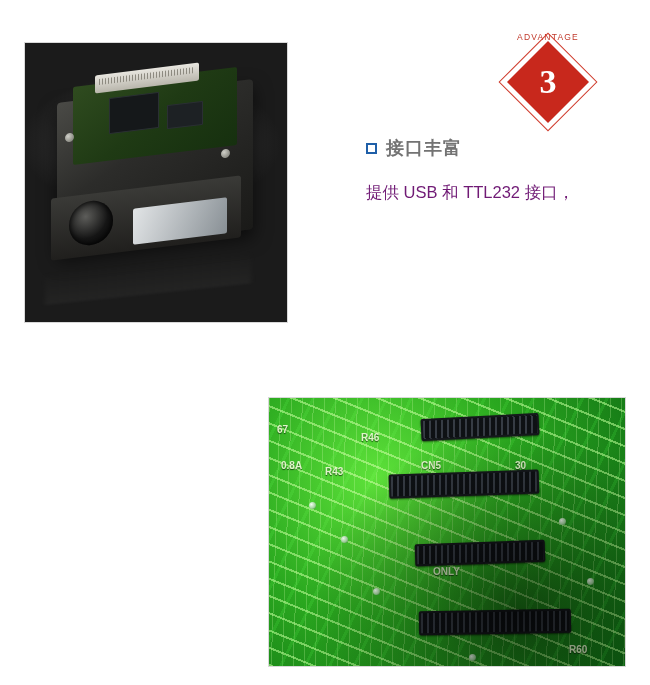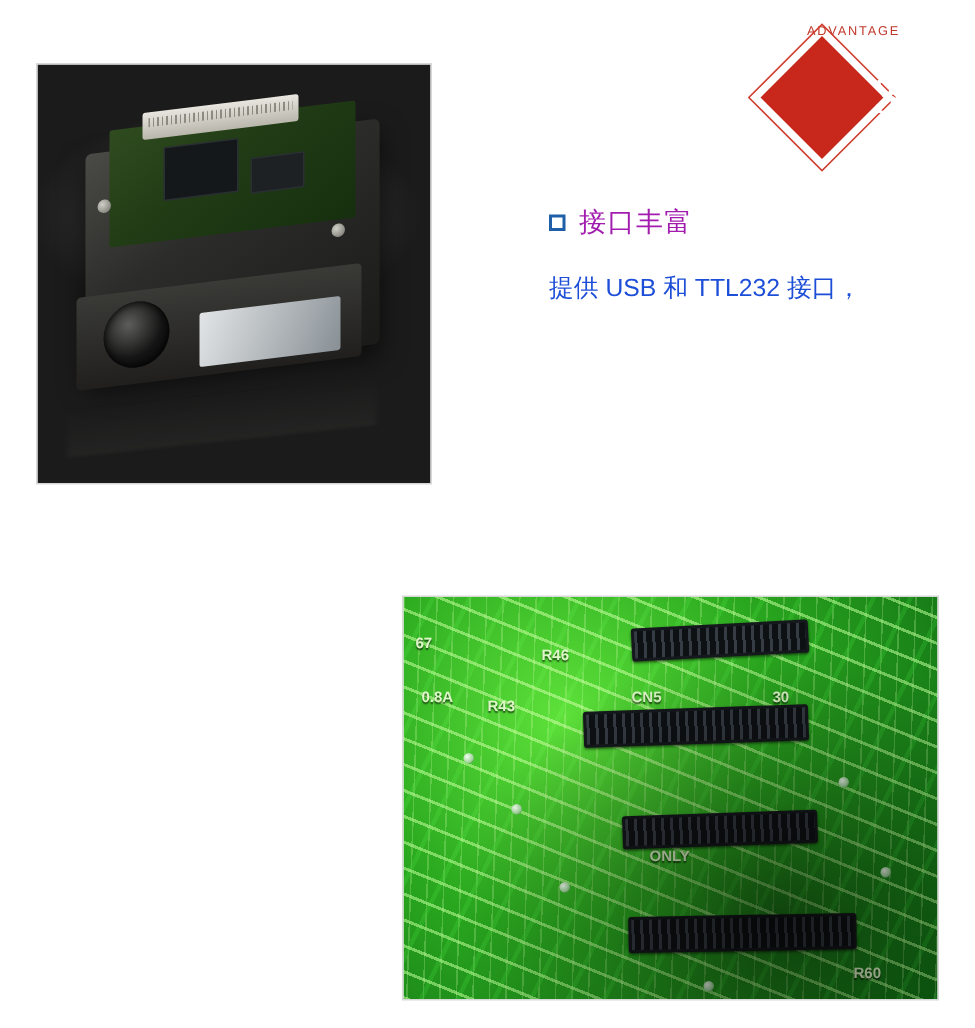--- a/index.html
+++ b/index.html
@@ -259,47 +259,47 @@
     position: absolute;
     left: 0;
     top: 32px;
     width: 104px;
     color: #ffffff;
     font-size: 34px;
     font-weight: bold;
     line-height: 40px;
     font-family: "Liberation Serif", serif;
   }
-  #badge-3 { left: 496px; top: 13px; text-align: right; }
+  #badge-3 { left: 496px; top: 30px; }
 
   
   .textblock {
     position: absolute;
   }
   .bullet-row {
     display: flex;
     align-items: center;
     gap: 9px;
   }
   .bullet-sq {
     width: 11px;
     height: 11px;
     border: 2px solid #1f5fa8;
     box-sizing: border-box;
     flex: 0 0 auto;
   }
   .heading {
-    color: #a21caf;
+    color: #737373;
     font-size: 18px;
-    font-weight: normal;
+    font-weight: bold;
     letter-spacing: 1px;
     white-space: nowrap;
   }
   .body-line {
-    color: #1d4ed8;
+    color: #701a75;
     font-size: 16.5px;
     line-height: 36px;
     white-space: nowrap;
   }
 
   #text-3 { left: 366px; top: 136px; width: 270px; }
   #text-3 .body-line { text-align: left; }
   #text-3 .lines { margin-top: 14px; }
 </style>
 </head>

